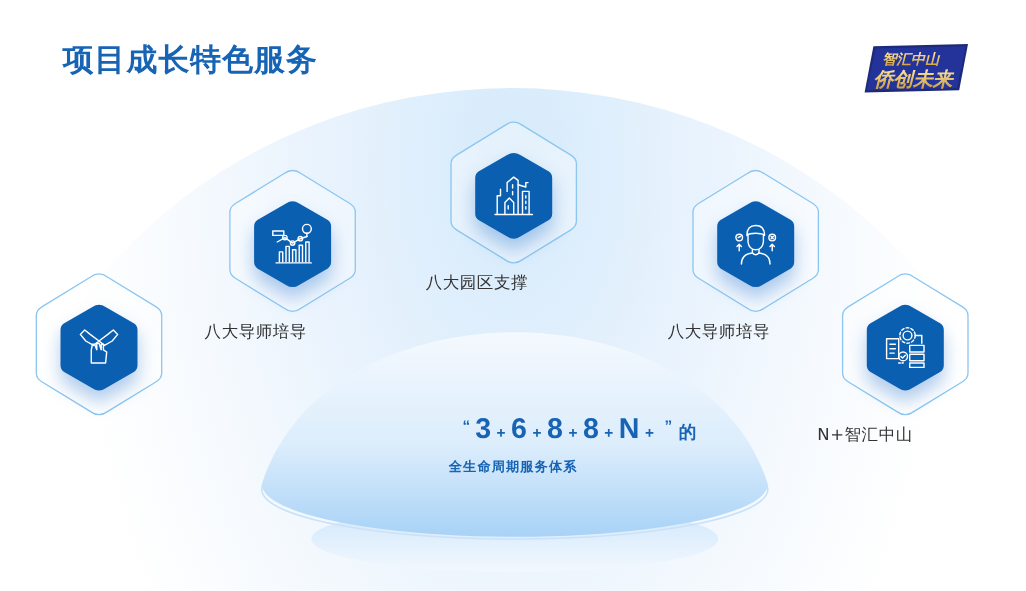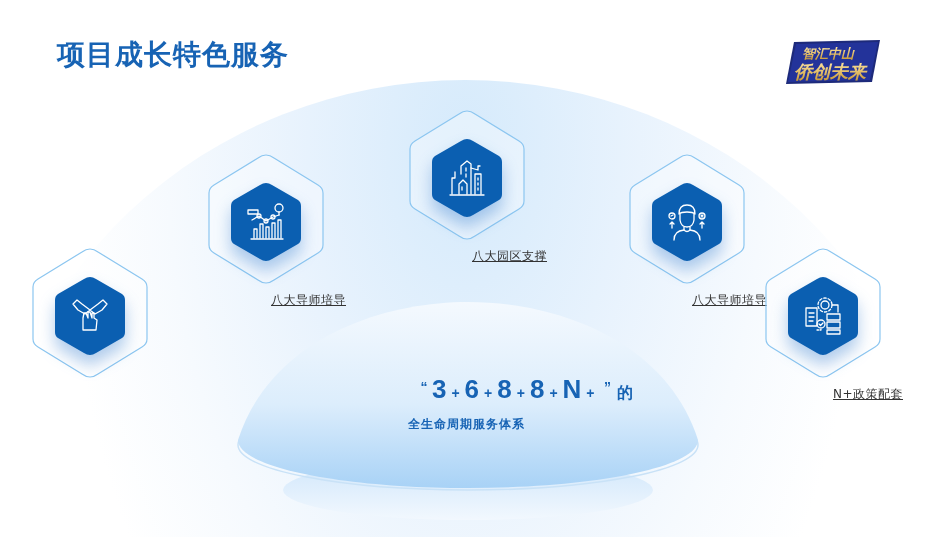--- a/index.html
+++ b/index.html
@@ -31,21 +31,21 @@
   .hex-inner {
     position:absolute; left:24px; top:30px; width:72px; height:80px;
     filter: drop-shadow(0 10px 8px rgba(30,110,200,0.35));
   }
   .hex-icon {
     position:absolute; left:40px; top:50px; width:40px; height:40px;
   }
   .hex-icon svg { width:100%; height:100%; display:block; }
   .node-label {
     position:absolute; left:-20px; width:160px; top:140px;
-    text-align:right; font-size:12px; color:#333333; letter-spacing:0.5px;text-decoration:underline;
+    text-align:left; font-size:15px; color:#333333; letter-spacing:0.5px;
   }
 
   .platform-glow {
     position:absolute; left:230px; top:300px; width:476px; height:240px;
   }
   .platform-glow svg { width:100%; height:100%; display:block; }
 
   .platform-line1 {
     position:absolute; left:300px; width:333px; top:374px;
     text-align:right; color:#1763b4; font-weight:bold;
@@ -233,14 +233,14 @@
       <circle cx="22" cy="9" r="7" stroke-dasharray="2.5 2"></circle>
       <path d="M29,9 L35,9 L35,16"></path>
       <rect x="24" y="18" width="13" height="6"></rect>
       <rect x="24" y="26" width="13" height="6"></rect>
       <rect x="24" y="34" width="13" height="4"></rect>
       <circle cx="18" cy="28" r="4"></circle>
       <path d="M16,28 L17.5,29.5 L20,27"></path>
       <path d="M14,34 L18,34 L18,32" stroke-dasharray="1.5 1.5"></path>
     </svg>
   </div>
-  <div class="node-label">N+政策配套</div>
+  <div class="node-label">N+智汇中山</div>
 </div>
 
 </body></html>

